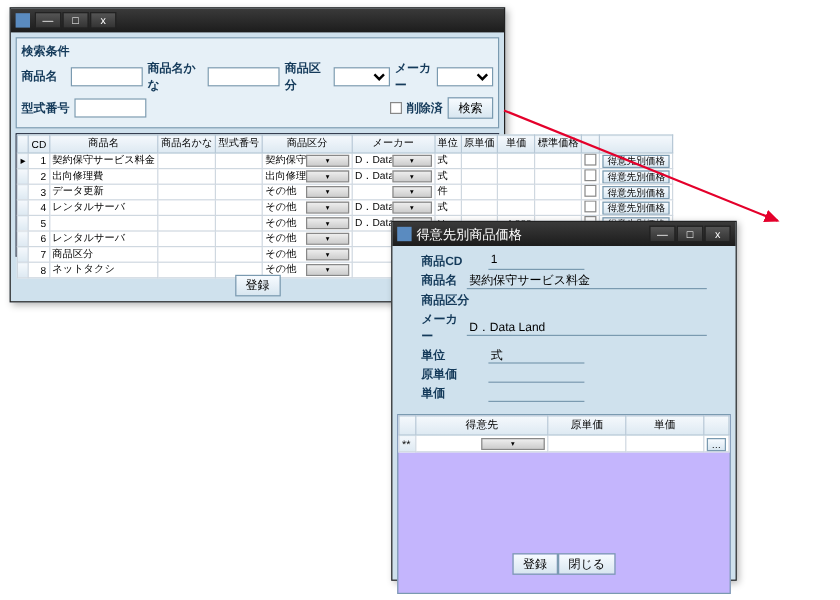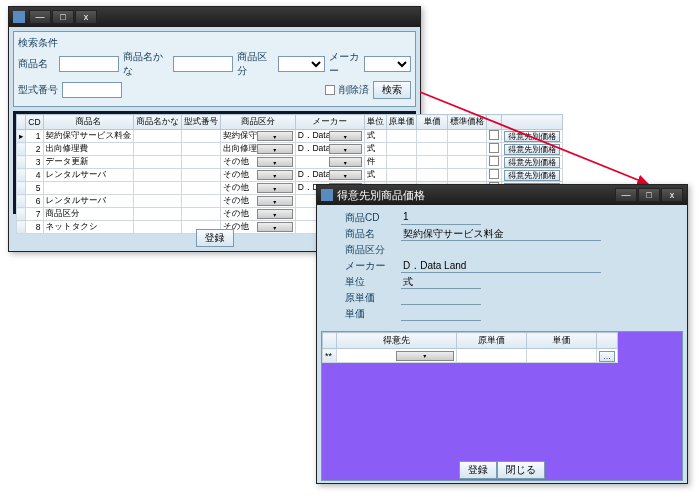--- a/index.html
+++ b/index.html
@@ -42,21 +42,21 @@
     display: flex; align-items: center; justify-content: center;
     cursor: pointer;
   }
   .winbtn.close { background: linear-gradient(#555,#333); }
   .panel {
     margin: 4px;
     border: 1px solid #7a9ab0;
     background: #e6f0f7;
     padding: 4px;
   }
-  .label { color: #143a5a; font-size: 10px; }
+  .label { color: #143a5a; font-size: 10px; font-weight: bold; }
   .row { display: flex; align-items: center; gap: 4px; margin-bottom: 3px; }
   input[type=text], select {
     border: 1px solid #7a9ab0;
     background: #fff;
     height: 16px;
     font-size: 10px;
     padding: 0 2px;
   }
   .btn {
     border: 1px solid #7a9ab0;
@@ -72,21 +72,21 @@
     border: 1px solid #7a9ab0;
     background: linear-gradient(#f7fbff,#d8e6f0);
     height: 12px;
     font-size: 8px;
     padding: 0 3px;
     cursor: pointer;
     white-space: nowrap;
   }
   .grid-wrap {
     margin: 0 4px 4px 4px;
-    border: 3px solid #0f172a;
+    border: 1px solid #0f172a;
     background: #a9a9a9;
     height: 103px;
     position: relative;
   }
   table.grid {
     border-collapse: collapse;
     background: #fff;
     width: 100%;
     font-size: 8.5px;
   }
@@ -129,21 +129,21 @@
   .field-row { display: flex; align-items: center; margin: 2px 8px; gap: 6px; }
   .field-row .label { width: 50px; }
   .underline {
     border-bottom: 1px solid #7a9ab0;
     min-width: 80px;
     padding: 0 2px;
     height: 14px;
     display: inline-block;
   }
   .grid2-area {
-    margin: 4px; border: 1px solid #7a9ab0; background: #8b5cf6;
+    margin: 4px; border: 1px solid #7a9ab0; background: #c4b5fd;
     height: 150px;
   }
   table.grid2 {
     border-collapse: collapse; background: #fff; font-size: 9px;
   }
   table.grid2 th {
     background: linear-gradient(#f4f8fc,#dde9f2);
     border: 1px solid #b7c8d6;
     padding: 1px 2px; font-weight: normal;
   }
@@ -422,32 +422,32 @@
 
 <svg class="arrow" style="left:0;top:0;" width="700" height="500">
   <defs>
     <marker id="ah" markerWidth="8" markerHeight="8" refX="6" refY="3" orient="auto">
       <path d="M0,0 L7,3 L0,6 Z" fill="#e4002b"></path>
     </marker>
   </defs>
   <line x1="420" y1="92" x2="648" y2="184" stroke="#e4002b" stroke-width="1.8" marker-end="url(#ah)"></line>
 </svg>
 
-<div class="window" style="left:316px; top:184px; width:372px; height:300px;">
+<div class="window" style="left:326px; top:184px; width:288px; height:300px;">
   <div class="titlebar">
     <span class="ticon"></span>
     <span class="title">得意先別商品価格</span>
     <div class="winbtns">
       <div class="winbtn">—</div>
       <div class="winbtn">□</div>
       <div class="winbtn close">x</div>
     </div>
   </div>
 
-  <div style="padding:4px 0;margin-left:20px;">
+  <div style="padding:4px 16px;">
     <div class="field-row">
         <span class="label">商品CD</span>
         <span class="underline">1</span>
       </div>
     <div class="field-row">
         <span class="label">商品名</span>
         <span class="underline" style="min-width:200px">契約保守サービス料金</span>
       </div>
     <div class="field-row">
         <span class="label">商品区分</span>

